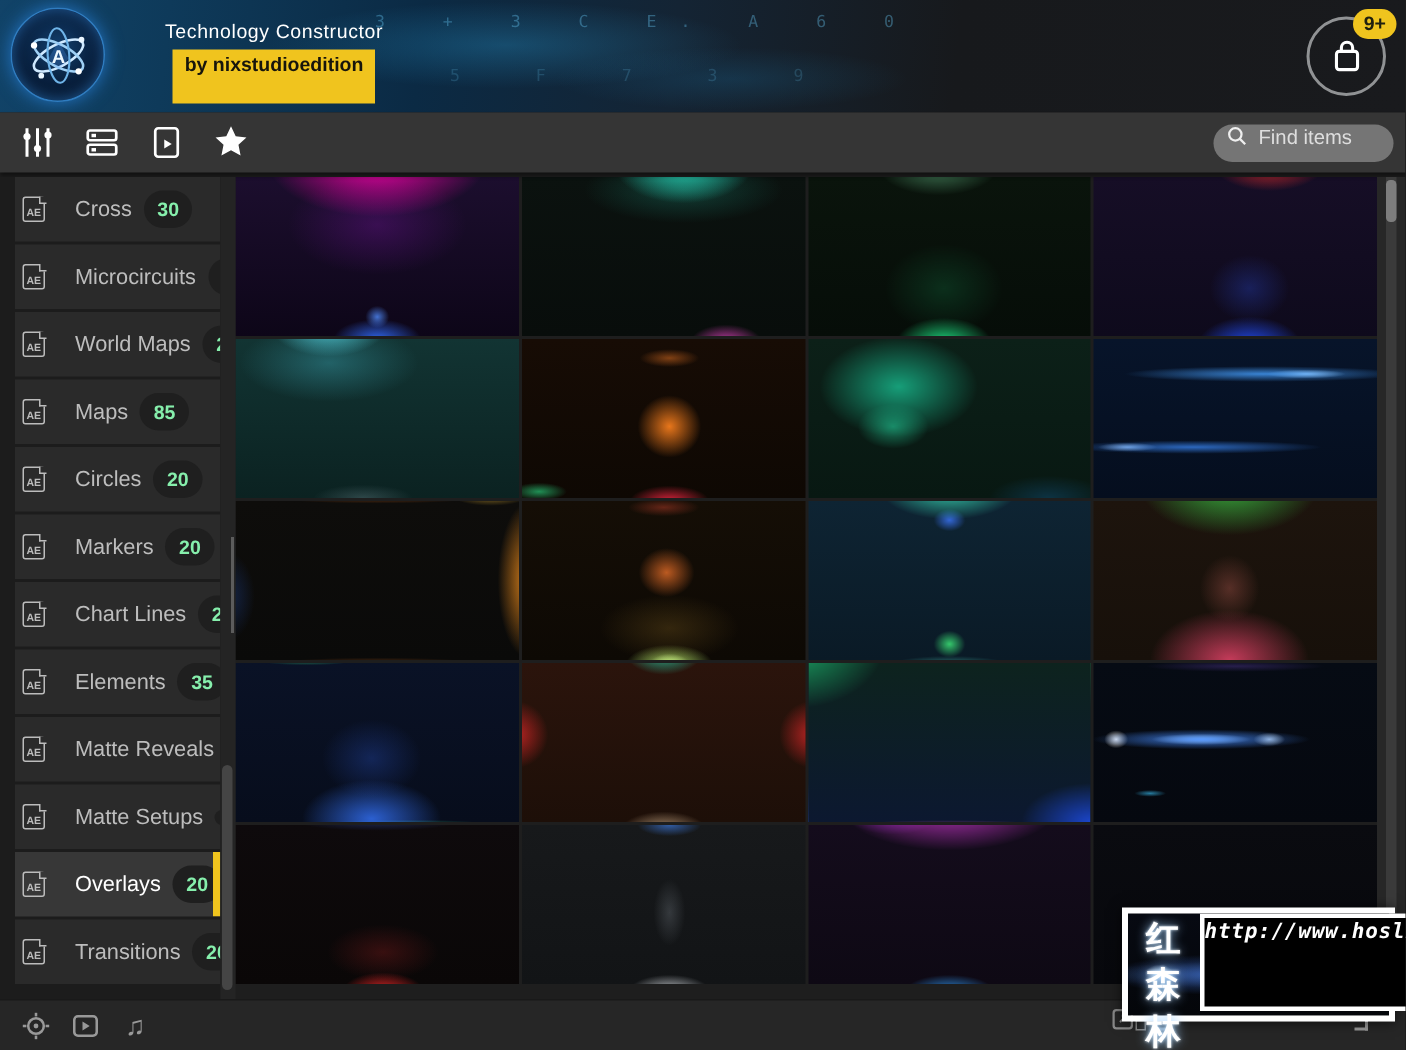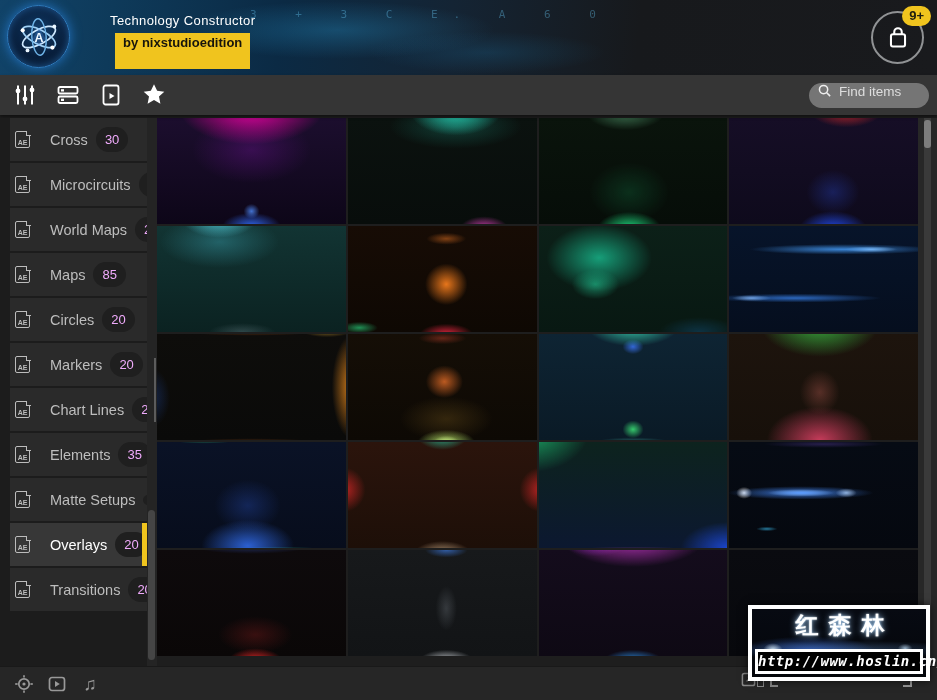--- a/index.html
+++ b/index.html
@@ -85,21 +85,21 @@
     display:flex; align-items:flex-end; justify-content:center;
     font-size:7px; font-weight:bold; color:#bcbcbc; line-height:9px;
   }
   .ae::after {
     content:''; position:absolute; top:-1.5px; right:-1.5px; width:4px; height:4px;
     background:#2a2a2a; border-left:1.5px solid #bcbcbc; border-bottom:1.5px solid #bcbcbc;
   }
   .sb-item.active .ae::after { background:#373737; }
   .sb-label { flex-shrink:0;margin-left:12px; }
   .sb-badge {
-    flex-shrink:0; background:#1f1f1f; color:#f0abfc; font-size:13px; font-weight:normal;
+    flex-shrink:0; background:#1f1f1f; color:#86efac; font-size:13px; font-weight:bold;
     border-radius:13px; padding:5px 9px; min-width:12px; text-align:center;
   }
   .sb-active-bar { position:absolute; right:0; top:0; width:5px; height:100%; background:#f0c41e; }
 
   .side-scroll { width:10px; background:#242424; position:relative; }
   .side-scroll .thumb-bar {
     position:absolute; left:1px; width:7px; top:392px; height:150px;
     background:#454545; border-radius:4px;
   }
   .side-scroll .tick { position:absolute; left:7px; width:2px; top:240px; height:64px; background:#5c5c5c; }
@@ -133,40 +133,41 @@
   .watermark {
     position:absolute; left:748px; top:605px; width:182px; height:76px; z-index:10;
     border:4px solid #ffffff;
     background:
       radial-gradient(ellipse 8% 14% at 12% 60%, rgba(220,240,255,0.9), rgba(0,0,0,0) 70%),
       radial-gradient(ellipse 6% 10% at 88% 58%, rgba(200,230,255,0.7), rgba(0,0,0,0) 70%),
       radial-gradient(ellipse 55% 28% at 32% 60%, rgba(70,130,255,0.55), rgba(0,0,0,0) 70%),
       radial-gradient(ellipse 95% 18% at 55% 60%, rgba(120,180,255,0.3), rgba(0,0,0,0) 75%),
       linear-gradient(180deg, #070a12, #04060a);
     box-shadow:0 0 8px rgba(0,0,0,0.65);
-    display:flex; flex-direction:column; justify-content:space-between;
+    display:flex; flex-direction:row; justify-content:space-between;
   }
   .wm-title {
     margin-top:1px; text-align:center; padding-left:12px; color:#ffffff;
     font-size:23px; font-weight:bold; letter-spacing:10px;
     text-shadow:0 0 7px rgba(160,210,255,0.95), 0 0 2px #ffffff;
   }
   .wm-url {
     margin:0 3px 3px; border:3px solid #ffffff; background:#000000; color:#ffffff;
     font-family:"DejaVu Sans Mono", monospace; font-style:italic; font-weight:bold;
     font-size:14px; text-align:center; padding:1px 0 2px; letter-spacing:0.5px;
   }
 </style>
 </head>
 <body>
 
 <div class="app">
 
   <header>
     <div class="hdr-glyphs">3 + 3 C E. A 6 0</div>
+    <div class="hdr-glyphs line2">5 F 7 3 9</div>
     <div class="logo">
       <svg width="46" height="46" viewBox="0 0 48 48">
         <ellipse cx="24" cy="24" rx="19" ry="7.5" fill="none" stroke="#cfe9ff" stroke-width="1.8" transform="rotate(-28 24 24)"></ellipse>
         <ellipse cx="24" cy="24" rx="19" ry="7.5" fill="none" stroke="#9fd0f5" stroke-width="1.8" transform="rotate(28 24 24)"></ellipse>
         <ellipse cx="24" cy="24" rx="19" ry="7.5" fill="none" stroke="#6fb4e8" stroke-width="1.5" transform="rotate(86 24 24)"></ellipse>
         <circle cx="7" cy="17" r="2.2" fill="#ffffff"></circle>
         <circle cx="40" cy="13" r="2" fill="#eaf6ff"></circle>
         <circle cx="12" cy="38" r="2" fill="#eaf6ff"></circle>
         <circle cx="38" cy="35" r="2.2" fill="#ffffff"></circle>
         <polygon points="24,14 31,26 24,34 17,26" fill="rgba(90,160,255,0.22)"></polygon>
@@ -259,20 +260,25 @@
         </div>
         <div class="sb-item">
           <span class="ae">AE</span>
           <span class="sb-label">Chart Lines</span>
           <span class="sb-badge">20</span>
         </div>
         <div class="sb-item">
           <span class="ae">AE</span>
           <span class="sb-label">Elements</span>
           <span class="sb-badge">35</span>
+        </div>
+        <div class="sb-item">
+          <span class="ae">AE</span>
+          <span class="sb-label">Matte Reveals</span>
+          <span class="sb-badge">1</span>
         </div>
         <div class="sb-item">
           <span class="ae">AE</span>
           <span class="sb-label">Matte Setups</span>
           <span class="sb-badge"></span>
         </div>
         <div class="sb-item active">
           <span class="ae">AE</span>
           <span class="sb-label">Overlays</span>
           <span class="sb-badge">20</span>

